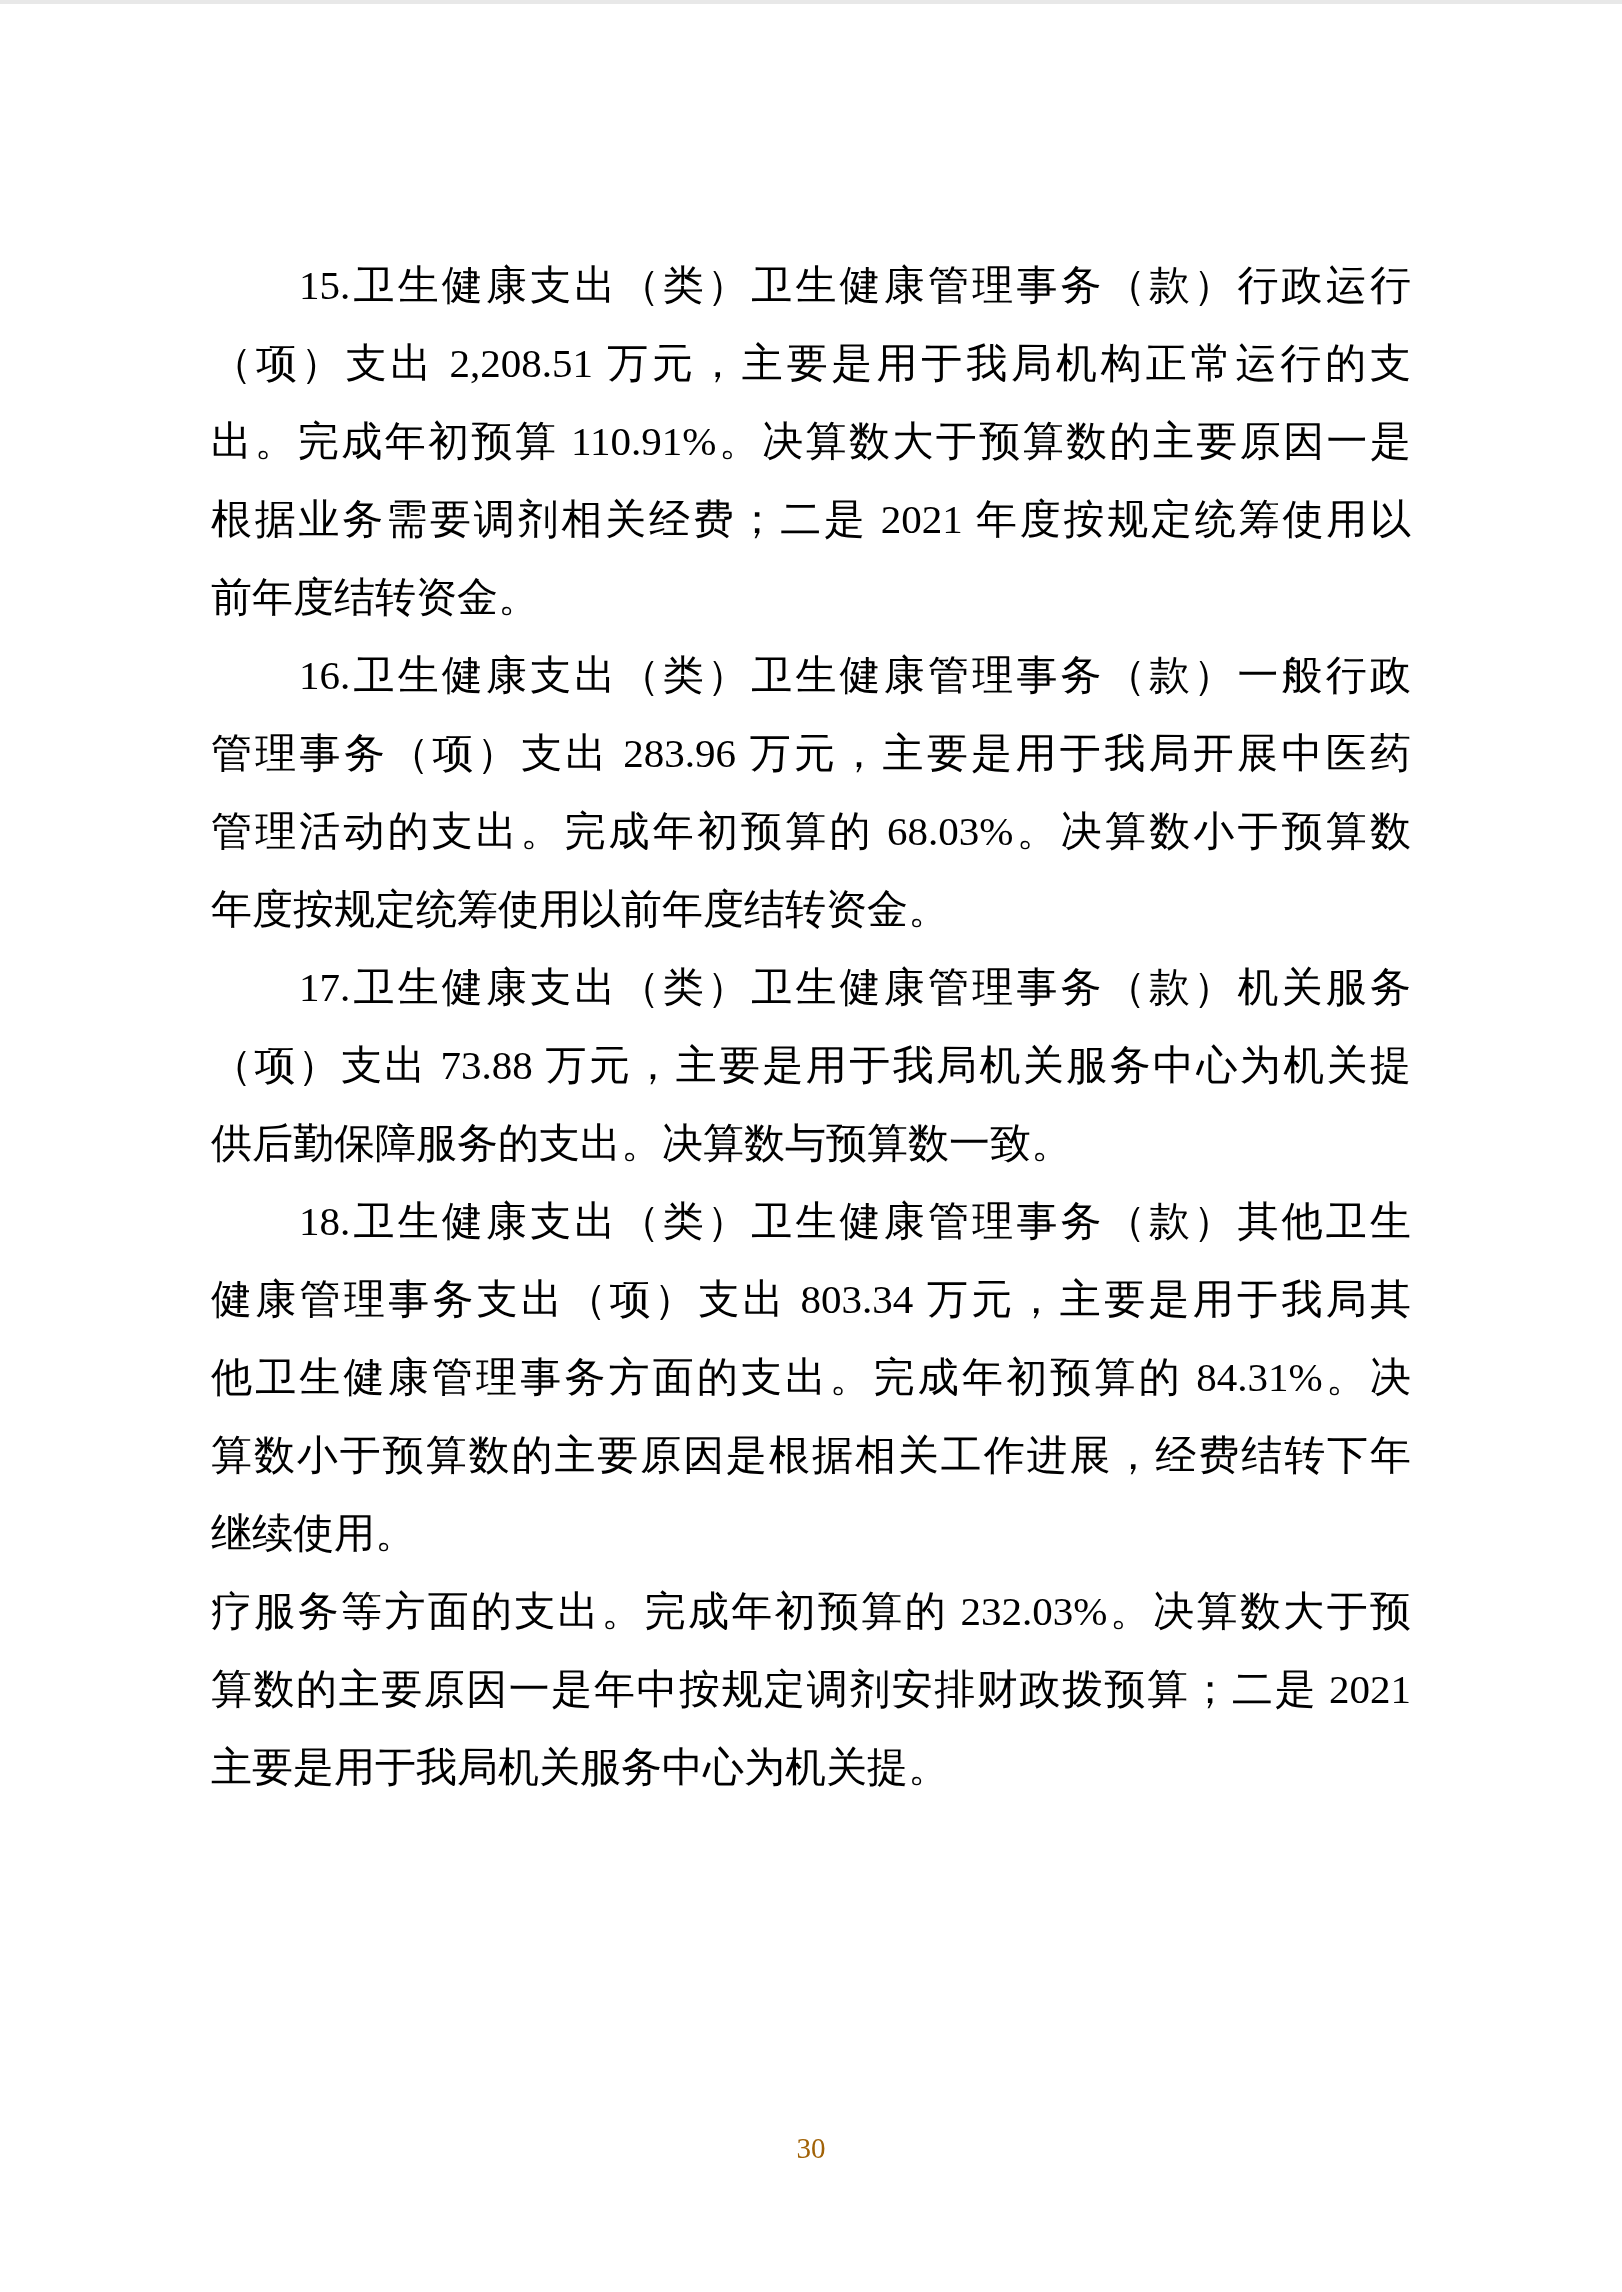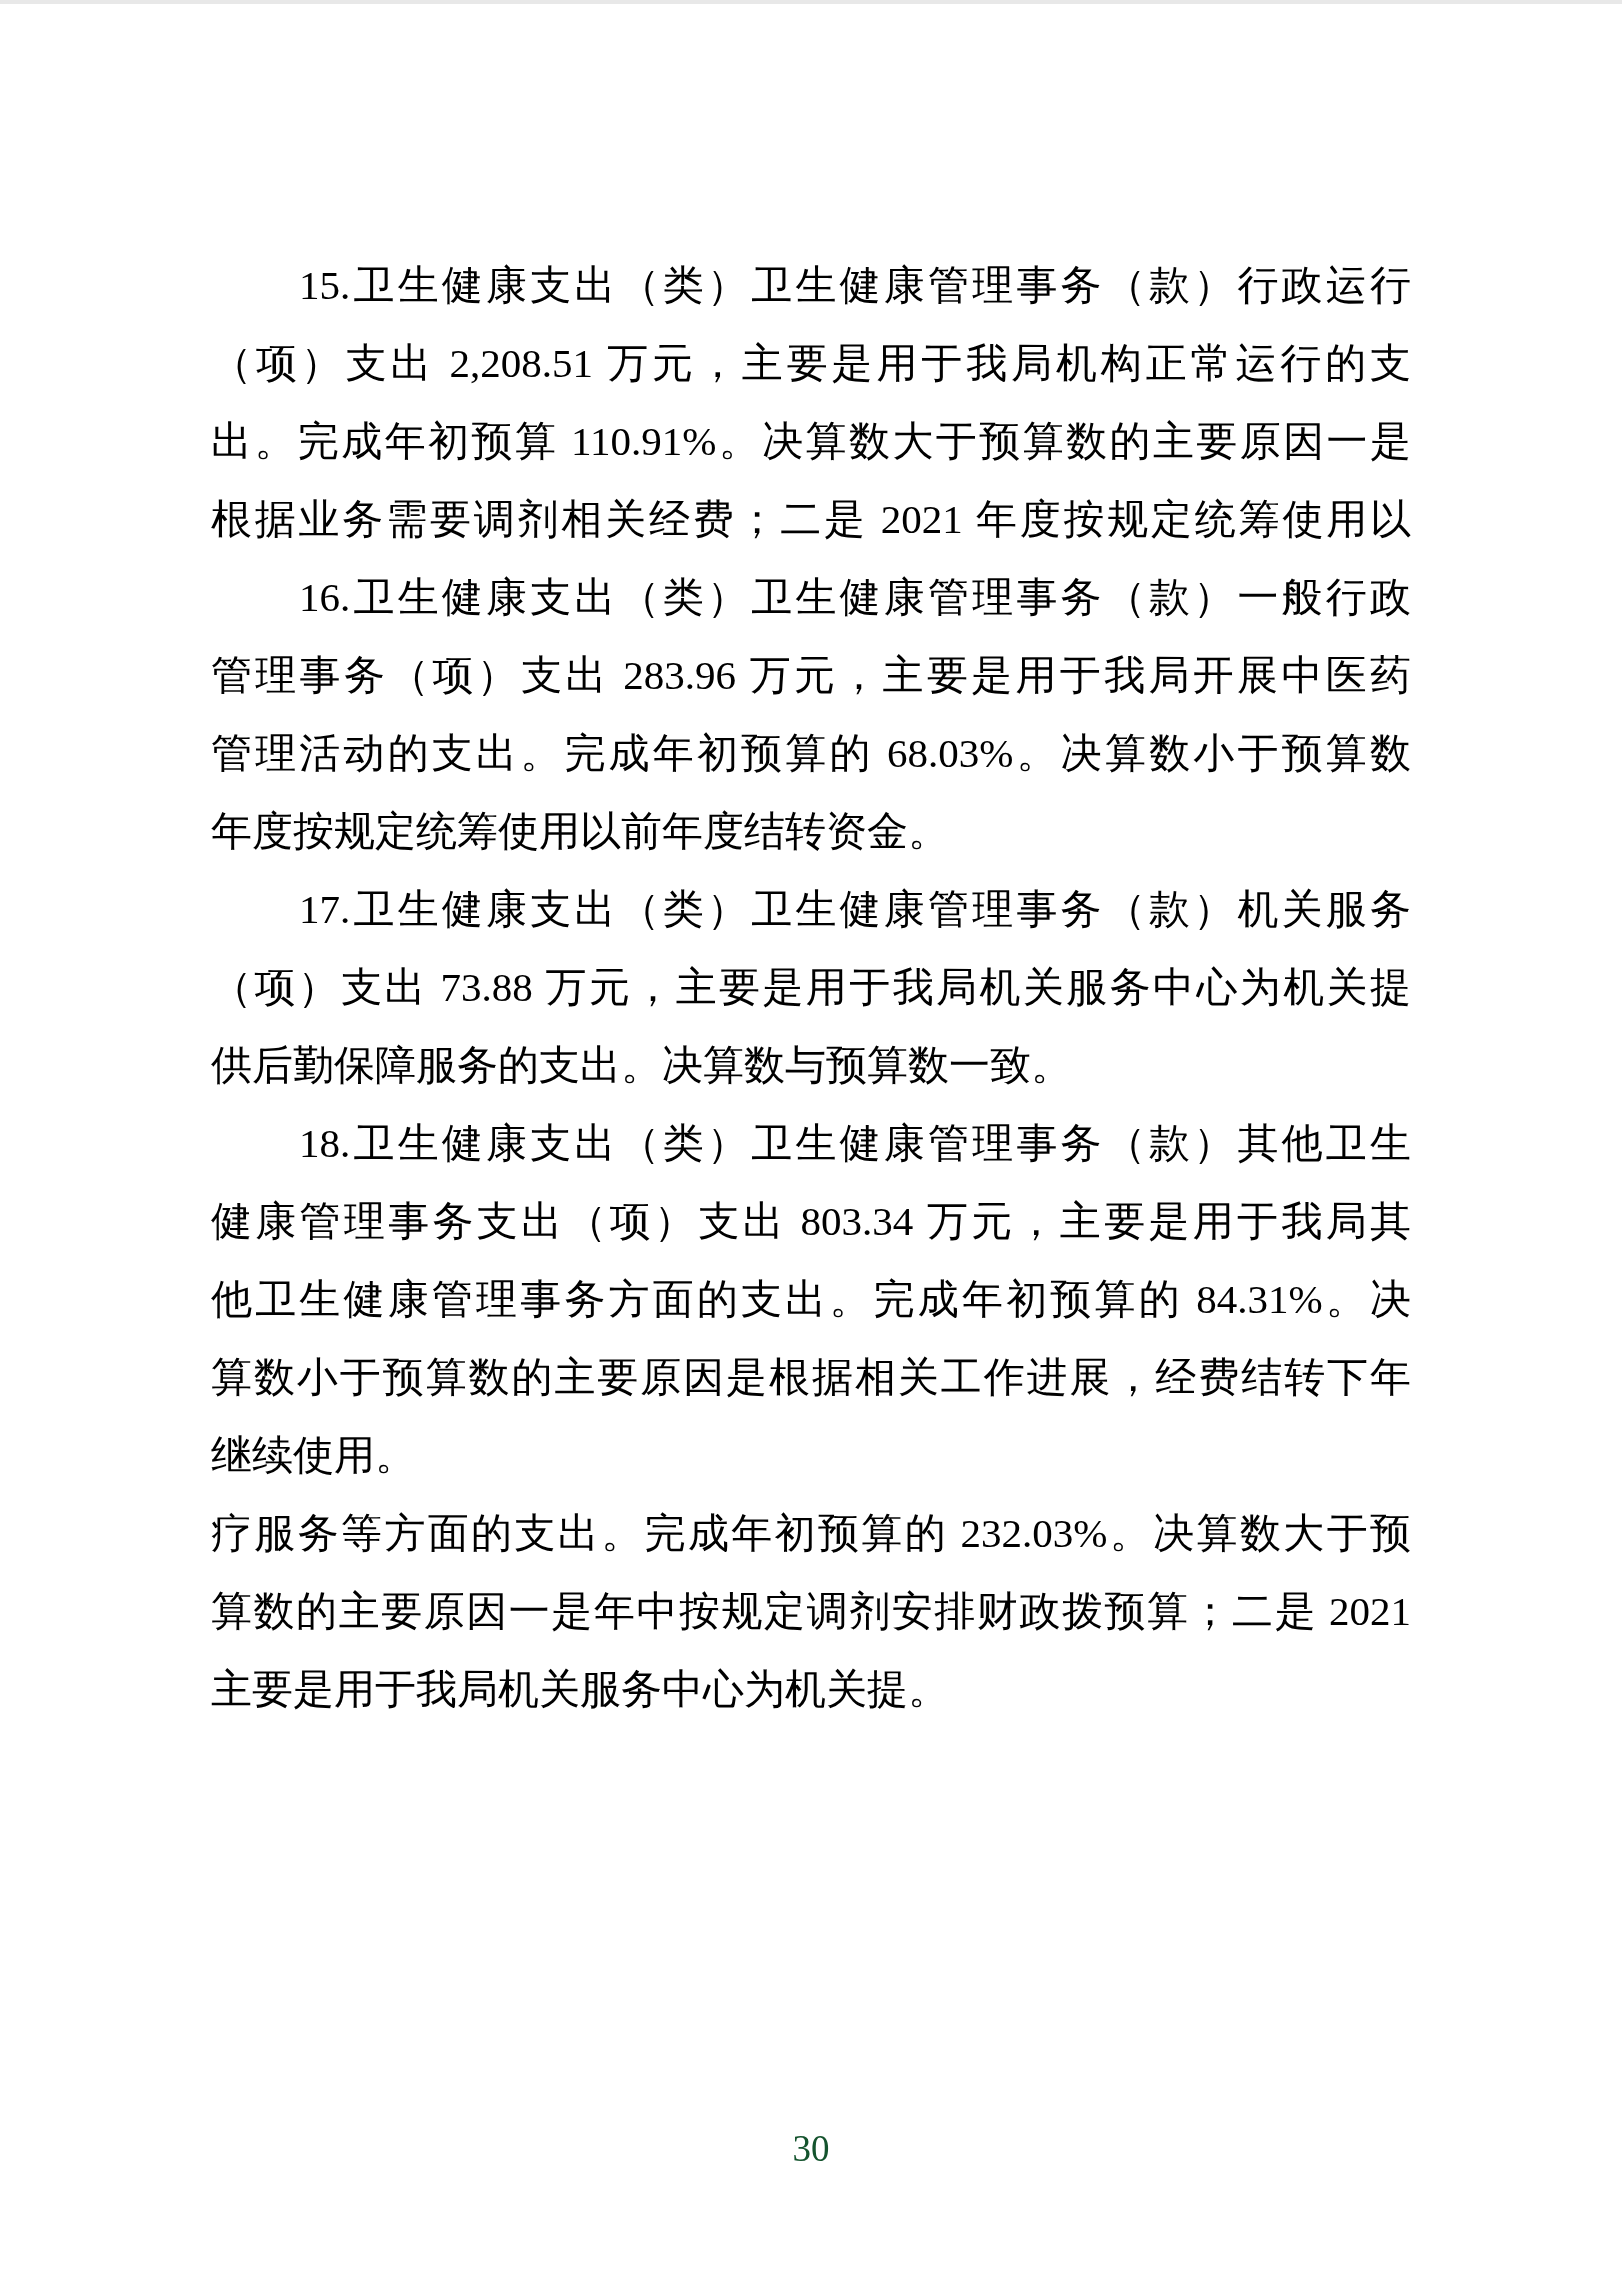--- a/index.html
+++ b/index.html
@@ -41,36 +41,37 @@
   }
   .line.last {
     text-align-last: left;
   }
   .page-number {
     position: absolute;
     top: 2125px;
     left: 0;
     width: 100%;
     text-align: center;
-    font-size: 37px;
+    font-size: 29px;
     line-height: 39px;
-    color: #14532d;
+    color: #a16207;
   }
 </style>
 </head>
 <body>
 
 <div class="page">
   <div class="content">
 
     <div class="para">
       <div class="line first">15.卫生健康支出（类）卫生健康管理事务（款）行政运行</div>
       <div class="line">（项）支出 2,208.51 万元，主要是用于我局机构正常运行的支</div>
       <div class="line">出。完成年初预算 110.91%。决算数大于预算数的主要原因一是</div>
       <div class="line">根据业务需要调剂相关经费；二是 2021 年度按规定统筹使用以</div>
+      <div class="line last">前年度结转资金。</div>
     </div>
 
     <div class="para">
       <div class="line first">16.卫生健康支出（类）卫生健康管理事务（款）一般行政</div>
       <div class="line">管理事务（项）支出 283.96 万元，主要是用于我局开展中医药</div>
       <div class="line">管理活动的支出。完成年初预算的 68.03%。决算数小于预算数</div>
       <div class="line last">年度按规定统筹使用以前年度结转资金。</div>
     </div>
 
     <div class="para">

